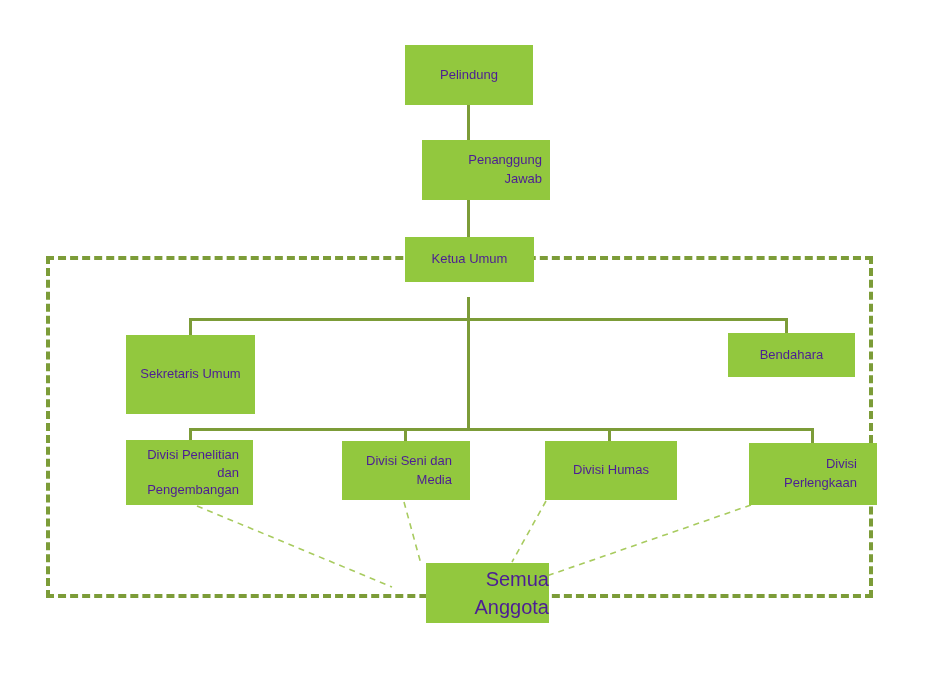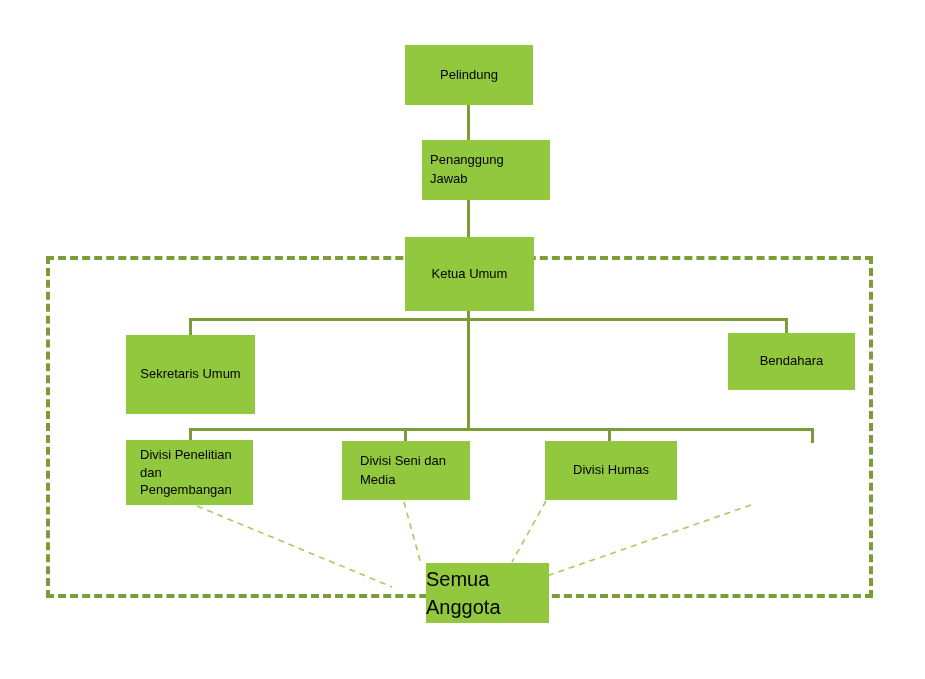--- a/index.html
+++ b/index.html
@@ -52,35 +52,35 @@
     position: absolute;
     left: 0; top: 0;
     width: 925px;
     height: 679px;
     z-index: 2;
   }
   
   .node {
     position: absolute;
     background: #92c83e;
-    color: #000000;
+    color: #4c1d95;
     display: flex;
     align-items: center;
     justify-content: center;
-    text-align: left;
+    text-align: right;
     font-size: 13px;
     line-height: 1.45;
     z-index: 3;
     box-sizing: border-box;
   }
   #node-pelindung        { left: 405px; top: 45px;  width: 128px; height: 60px; }
   #node-penanggung-jawab { left: 422px; top: 140px; width: 128px; height: 60px; padding: 0 8px; }
-  #node-ketua-umum       { left: 405px; top: 237px; width: 129px; height: 74px; }
+  #node-ketua-umum       { left: 405px; top: 237px; width: 129px; height: 45px; }
   #node-sekretaris-umum  { left: 126px; top: 335px; width: 129px; height: 79px; }
-  #node-bendahara        { left: 728px; top: 333px; width: 127px; height: 57px; }
+  #node-bendahara        { left: 728px; top: 333px; width: 127px; height: 44px; }
   #node-divisi-penelitian  { left: 126px; top: 440px; width: 127px; height: 65px; padding: 0 14px; line-height: 1.35; }
   #node-divisi-seni        { left: 342px; top: 441px; width: 128px; height: 59px; padding: 0 18px; }
   #node-divisi-humas       { left: 545px; top: 441px; width: 132px; height: 59px; }
   #node-divisi-perlengkaan { left: 749px; top: 443px; width: 128px; height: 62px; padding: 0 20px; }
   #node-semua-anggota    { left: 390px; top: 563px; width: 123px; height: 60px;
                            font-size: 20px; line-height: 1.4; margin-left: 36px; }
 </style>
 </head>
 <body>
 
@@ -132,18 +132,21 @@
   </div>
 
   <div class="node" id="node-divisi-seni">
     <span>Divisi Seni dan Media</span>
   </div>
 
   <div class="node" id="node-divisi-humas">
     <span>Divisi Humas</span>
   </div>
 
+  <div class="node" id="node-divisi-perlengkaan">
+    <span>Divisi Perlengkaan</span>
+  </div>
 
   <div class="node" id="node-semua-anggota">
     <span>Semua Anggota</span>
   </div>
 
 </div>
 
 </body></html>

